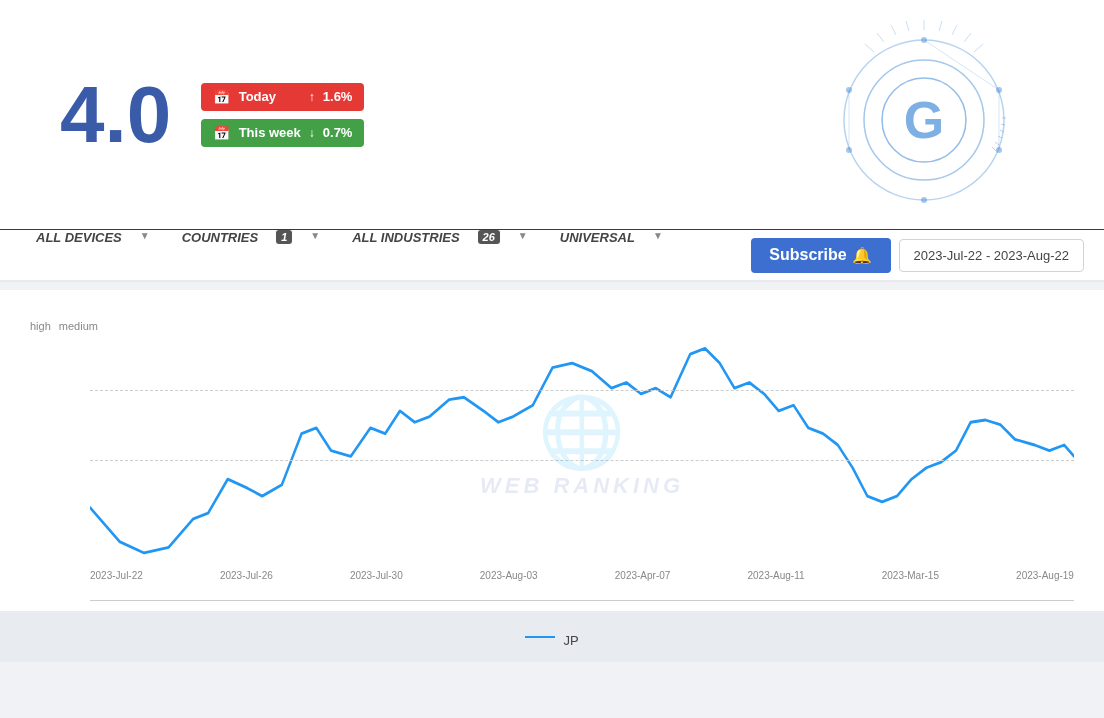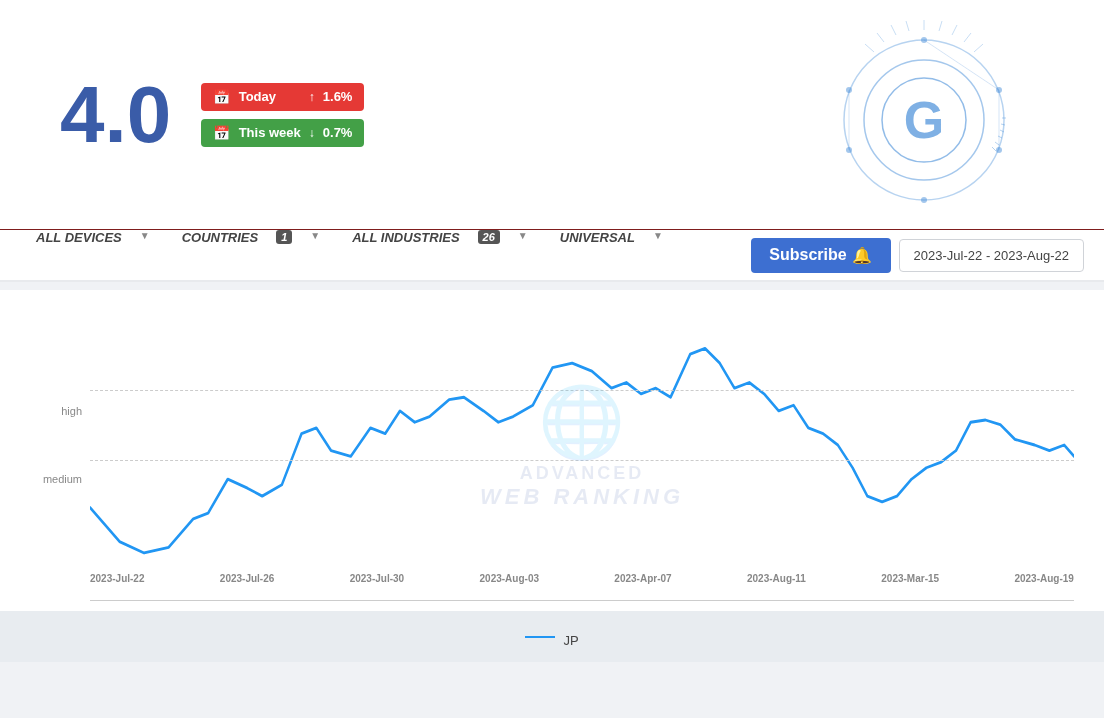--- a/index.html
+++ b/index.html
@@ -147,21 +147,20 @@
       margin-top: 10px;
     }
 
     .chart-y-labels {
       position: absolute;
       left: 0;
       top: 0;
       height: 100%;
       width: 60px;
       display: flex;
-      flex-direction: column;
       justify-content: space-between;
       padding-bottom: 30px;
     }
 
     .chart-y-label {
       font-size: 11px;
       color: #888;
       text-align: right;
       padding-right: 8px;
     }
@@ -171,26 +170,25 @@
       left: 60px;
       right: 0;
       top: 0;
       bottom: 30px;
     }
 
     .chart-x-labels {
       position: absolute;
       left: 60px;
       right: 0;
-      bottom: 16px;
+      bottom: 0;
       height: 30px;
       display: flex;
       justify-content: space-between;
-      align-items: flex-end;
-      font-weight: bold;
+      align-items: flex-start;
     }
 
     .chart-x-label {
       font-size: 10px;
       color: #888;
       text-align: center;
     }
 
     .dashed-line {
       position: absolute;
@@ -363,21 +361,20 @@
     </div>
 
     <div class="chart-inner">
       
       <div class="dashed-line" style="top: 28%;"></div>
       <div class="dashed-line" style="top: 56%;"></div>
 
       
       <div class="watermark">
         <div style="font-size:70px; color:#3a5ca8; opacity:1;">🌐</div>
-        <div class="watermark-text-top">ADVANCED</div>
         <div class="watermark-text-bottom">WEB RANKING</div>
       </div>
 
       
       <svg width="100%" height="100%" viewBox="0 0 1000 220" preserveAspectRatio="none">
 
         <polyline points="
             0,165
             30,195
             55,205

